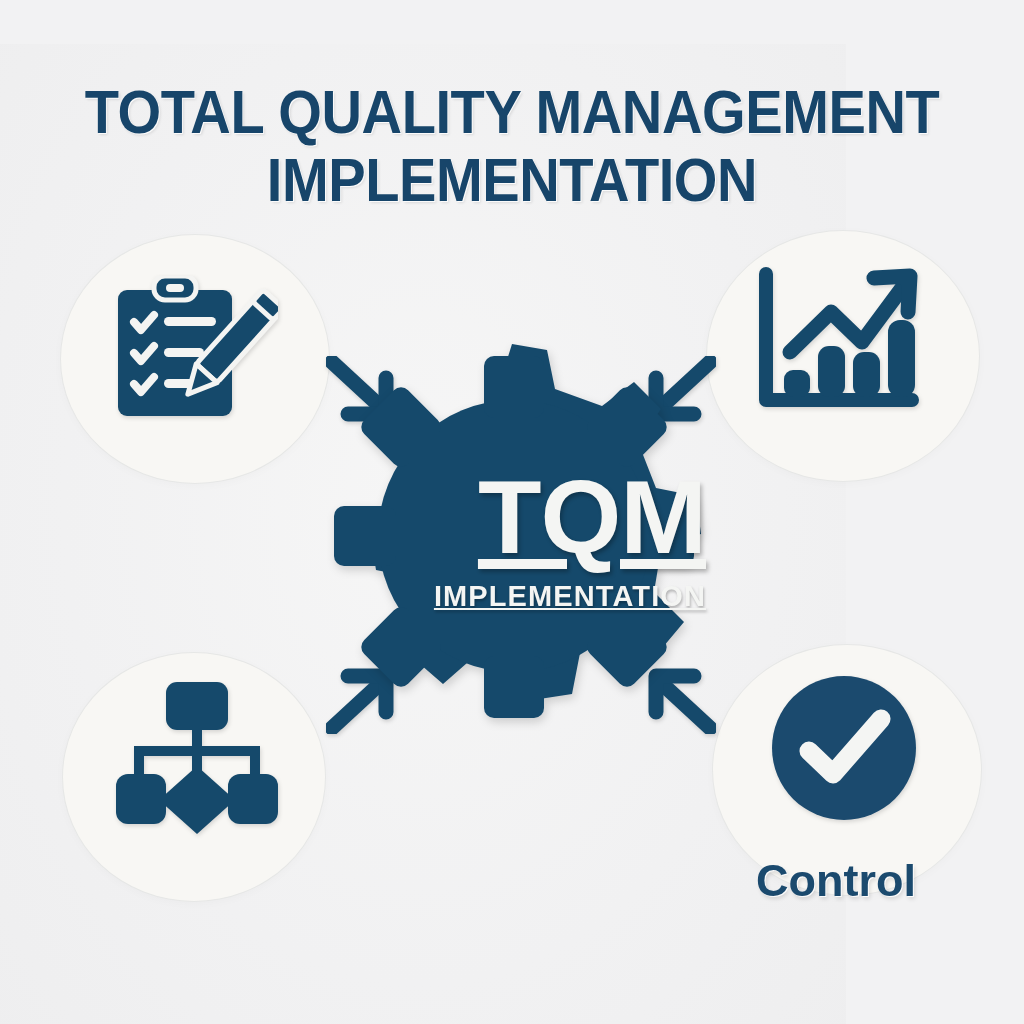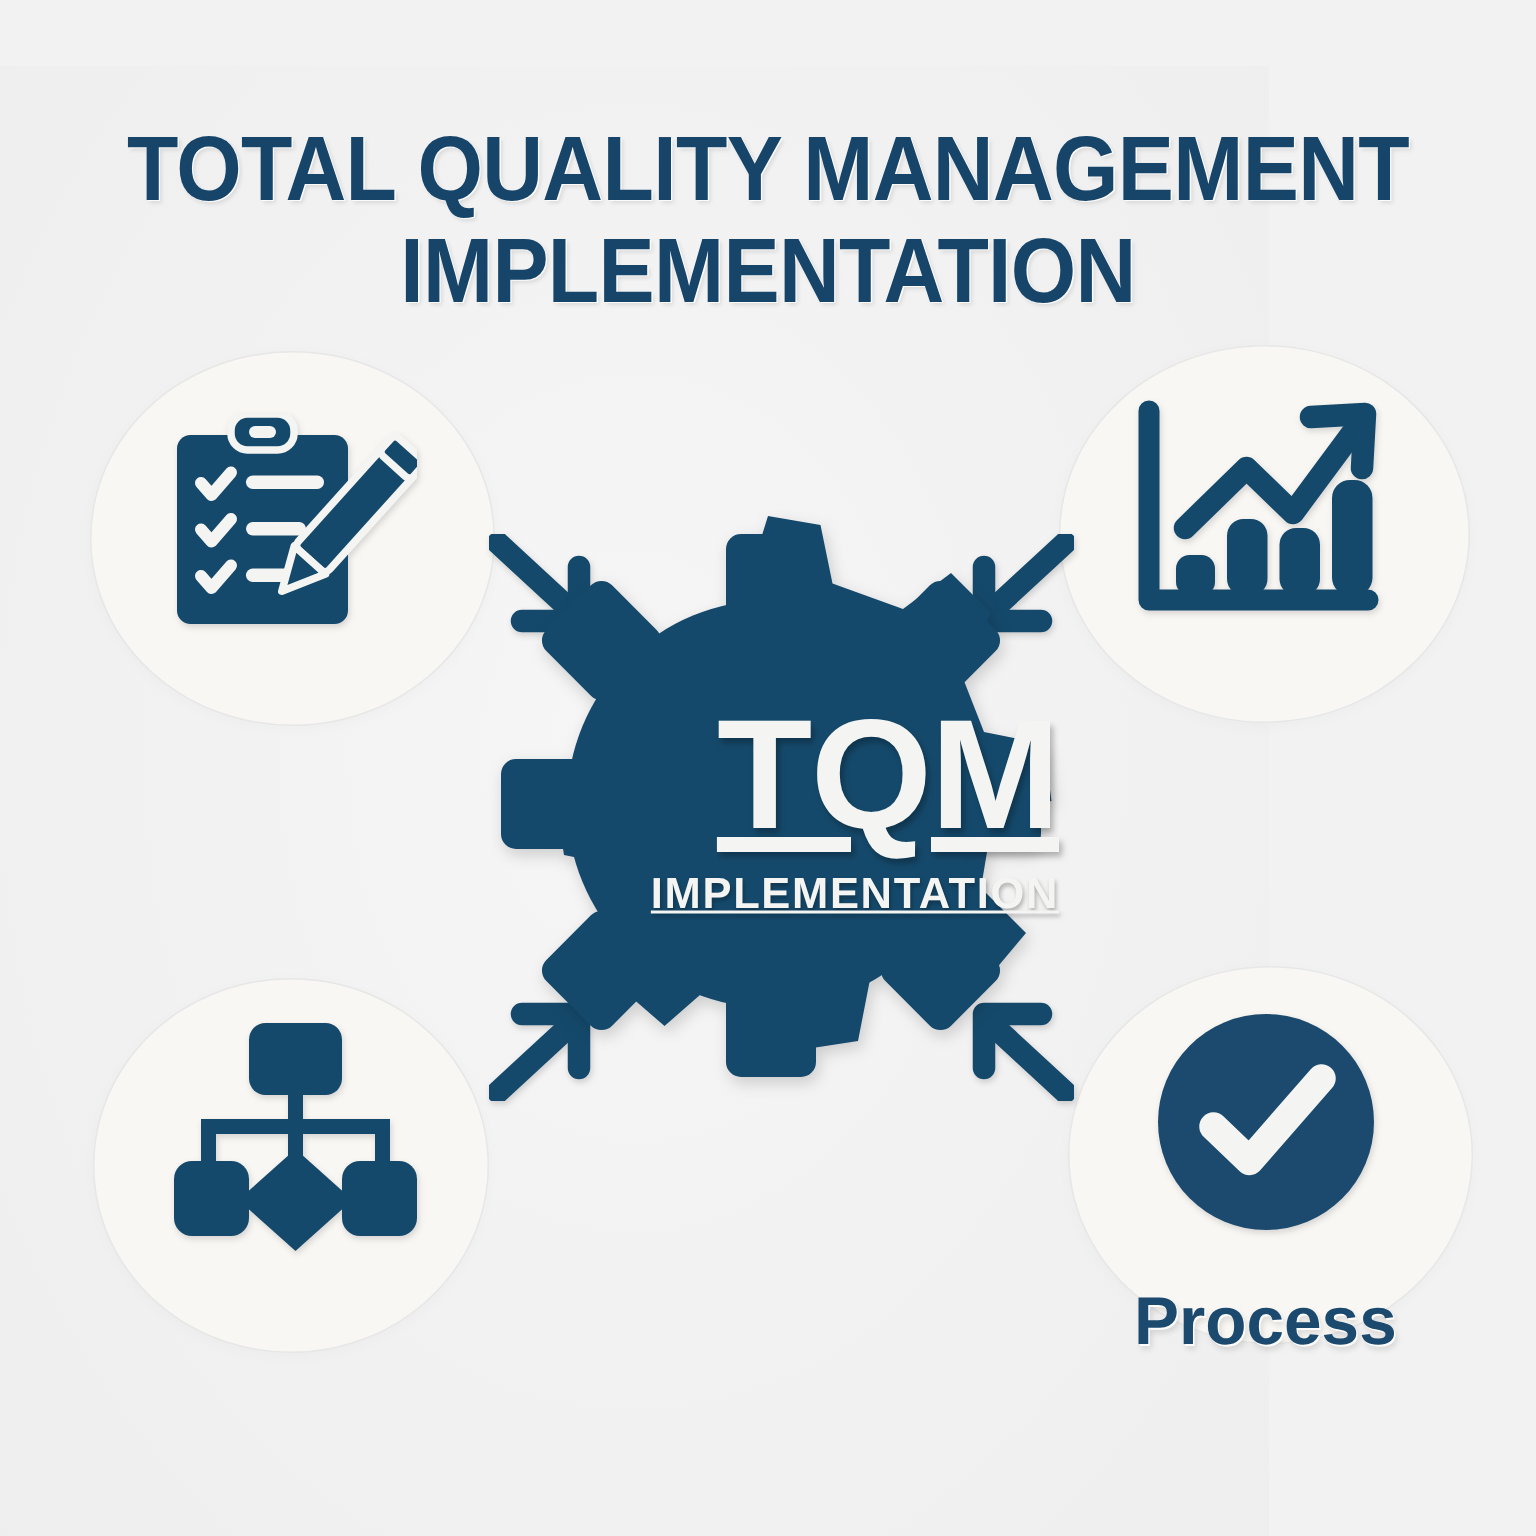--- a/index.html
+++ b/index.html
@@ -209,21 +209,21 @@
     </svg>
   </div>
 
   <div class="icon-wrap" id="icon-control">
     <svg width="152" height="152" viewBox="0 0 152 152" xmlns="http://www.w3.org/2000/svg">
       <circle cx="76" cy="76" r="72" fill="#1b4a6e"></circle>
       <path d="M41 79 L65 102 L113 47" fill="none" stroke="#f4f5f3" stroke-width="19" stroke-linecap="round" stroke-linejoin="round"></path>
     </svg>
   </div>
 
-  <div class="q-label" id="lbl-control">Process</div>
+  <div class="q-label" id="lbl-control">Control</div>
 
   <div class="arrow" id="arrow-tl">
     <svg width="76" height="68" viewBox="0 0 76 68" xmlns="http://www.w3.org/2000/svg">
       <path d="M6 6 L58 54" fill="none" stroke="#15496b" stroke-width="15" stroke-linecap="round"></path>
       <path d="M22 58 L60 58 L60 22" fill="none" stroke="#15496b" stroke-width="15" stroke-linecap="round" stroke-linejoin="round"></path>
     </svg>
   </div>
 
   <div class="arrow" id="arrow-tr">
     <svg width="76" height="68" viewBox="0 0 76 68" xmlns="http://www.w3.org/2000/svg">

